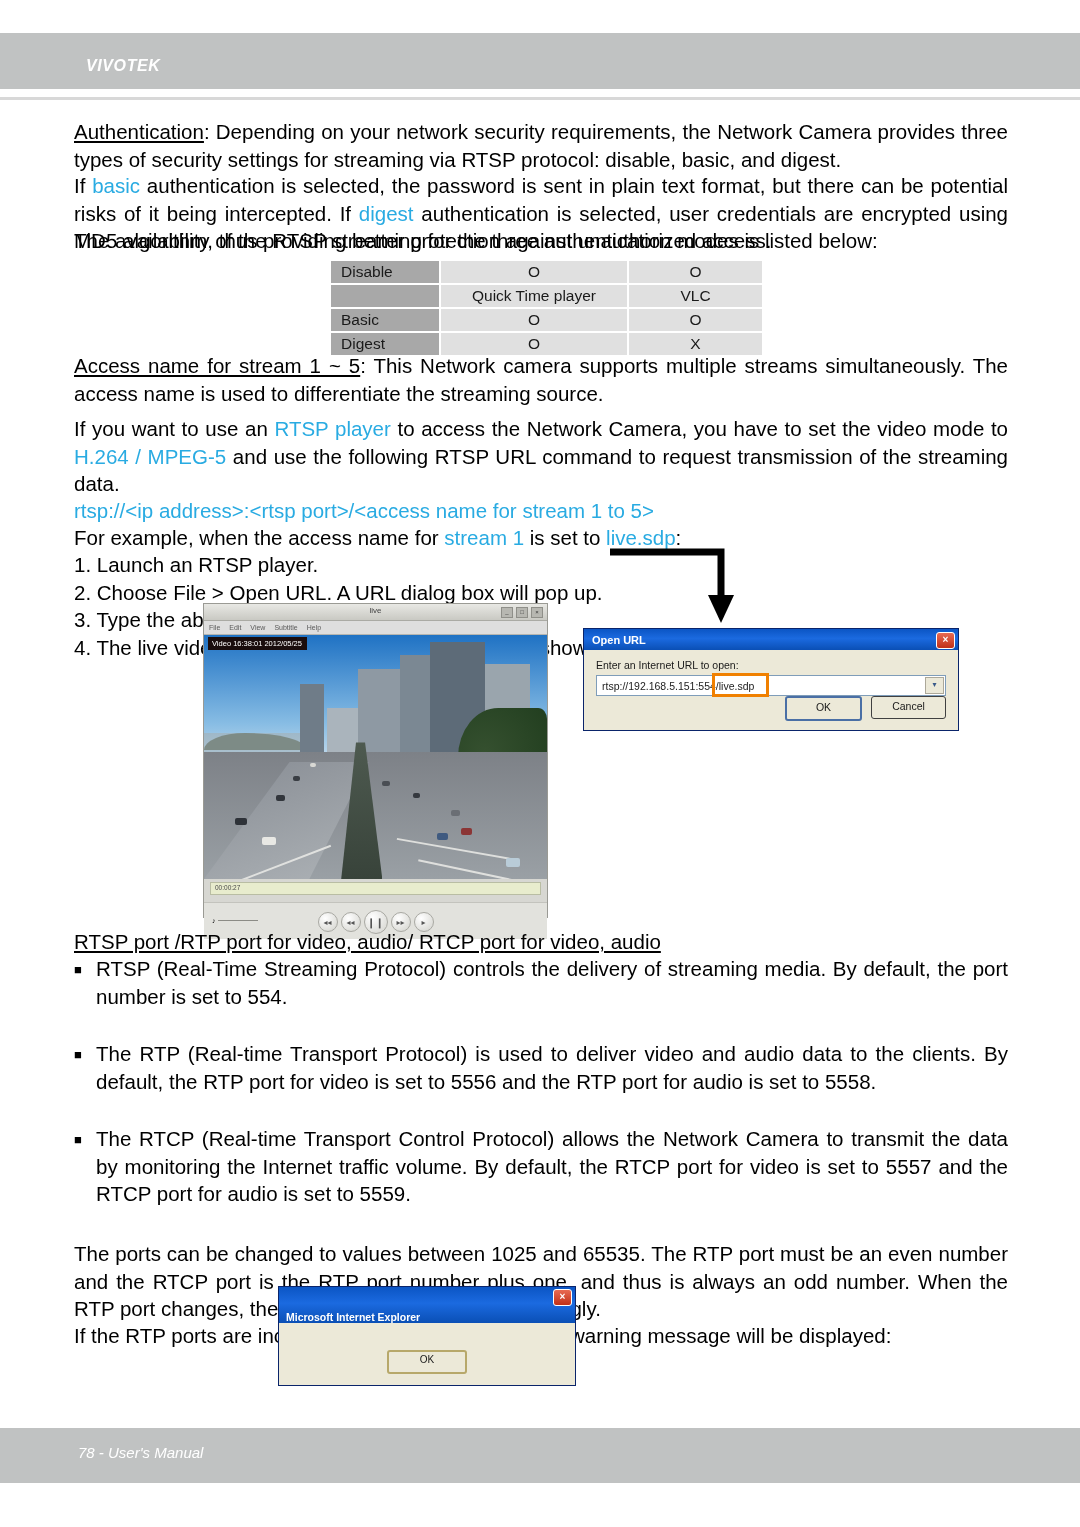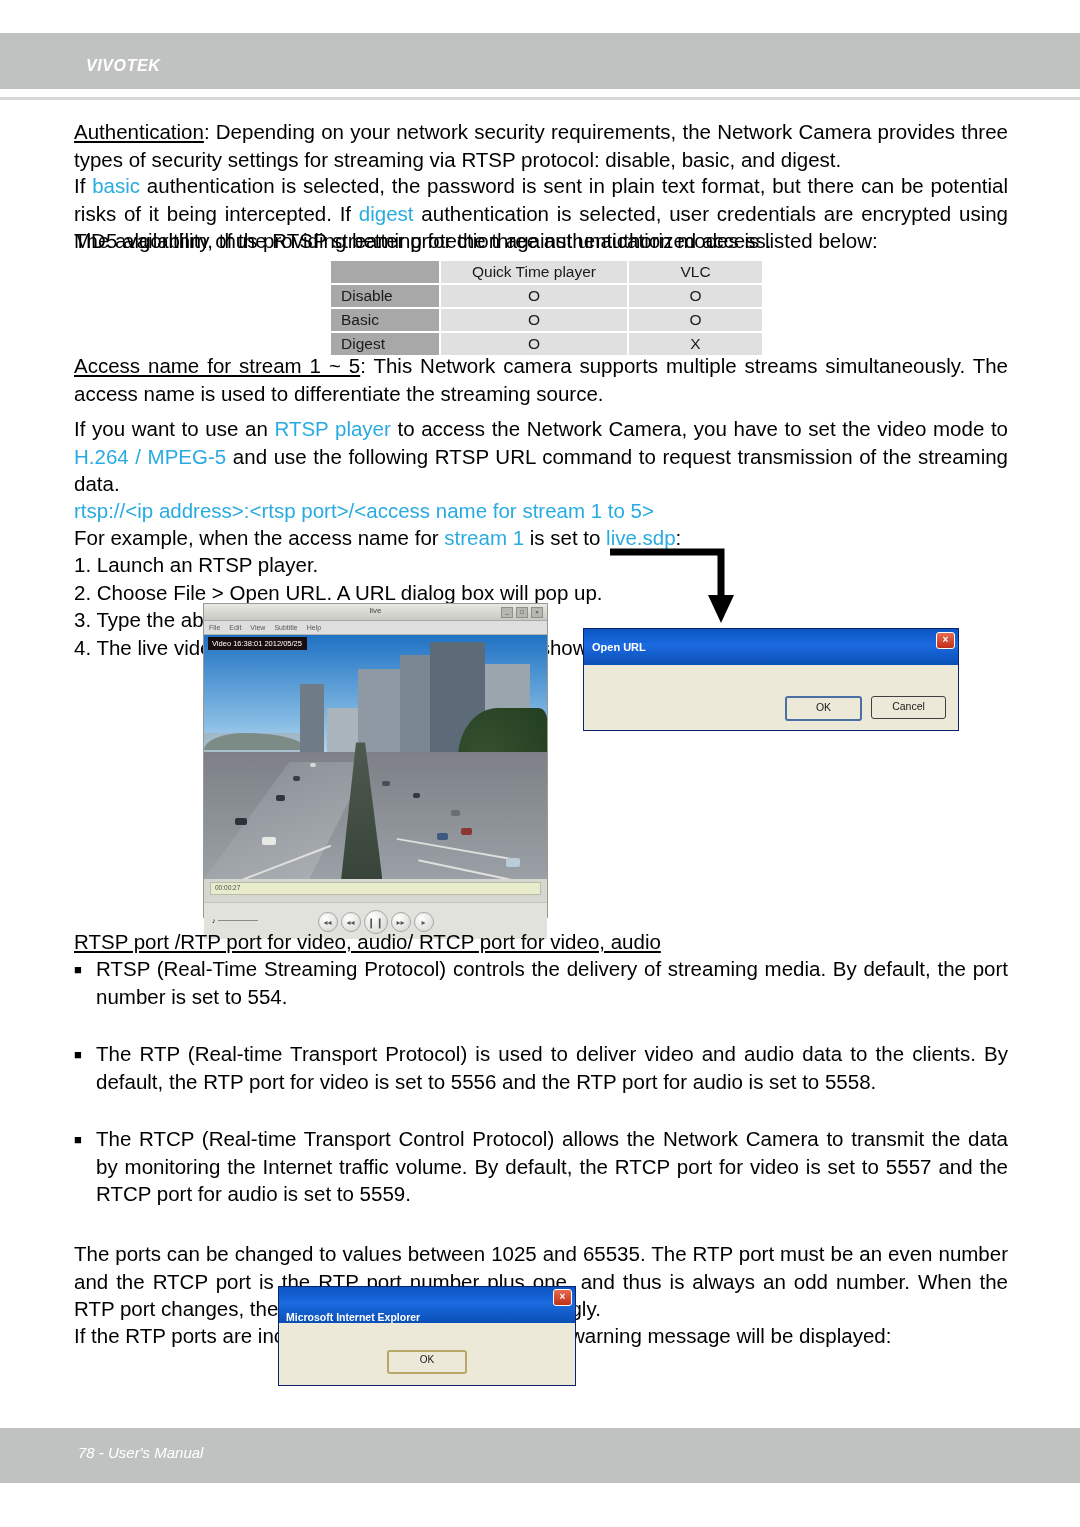--- a/index.html
+++ b/index.html
@@ -309,21 +309,21 @@
   
   .openurl {
     position: absolute;
     left: 583px; top: 628px;
     width: 376px; height: 103px;
     background: #ece9d8;
     border: 1px solid #0a246a;
     box-sizing: border-box;
   }
   .ou-title {
-    height: 36px;
+    height: 21px;
     background: linear-gradient(#0b55c4, #1b6ae0 45%, #0a4fb5);
     display: flex;
     align-items: center;
     padding-left: 8px;
     position: relative;
   }
   .ou-title-text {
     color: #ffffff;
     font-weight: bold;
     font-size: 11px;
@@ -505,28 +505,28 @@
   </p>
 </div>
 
 <div class="content" style="top:227px;">
   <p class="para nojust">The availability of the RTSP streaming for the three authentication modes is listed below:</p>
 </div>
 
 <table class="auth-table">
   <tbody>
       <tr>
+    <td class="rowlbl">Disable</td>
+    <td class="cell">O</td>
+    <td class="cell2">O</td>
+  </tr>
+  <tr>
     <td class="blank"></td>
     <td class="hdr cell">Quick Time player</td>
     <td class="hdr cell2">VLC</td>
-  </tr>
-  <tr>
-    <td class="rowlbl">Disable</td>
-    <td class="cell">O</td>
-    <td class="cell2">O</td>
   </tr>
   <tr>
     <td class="rowlbl">Basic</td>
     <td class="cell">O</td>
     <td class="cell2">O</td>
   </tr>
   <tr>
     <td class="rowlbl">Digest</td>
     <td class="cell">O</td>
     <td class="cell2">X</td>
@@ -634,20 +634,28 @@
       <div class="cbtn">▸</div>
     </div>
   </div>
 </div>
 
 <div class="openurl">
   <div class="ou-title">
     <span class="ou-title-text">Open URL</span>
     <div class="ou-close">×</div>
   </div>
+  <div class="ou-body">
+    <div class="ou-label">Enter an Internet URL to open:</div>
+    <div class="ou-inputrow">
+      <span class="ou-input-text"><span>rtsp://192.168.5.151:554/</span><span class="ou-input-hi">live.sdp</span></span>
+      <div class="ou-hibox"></div>
+      <div class="ou-combo-arrow">▾</div>
+    </div>
+  </div>
   <div class="ou-buttons">
     <div class="ou-btn default">OK</div>
     <div class="ou-btn">Cancel</div>
   </div>
 </div>
 
 <div class="content" style="top:928px;">
   <p class="para nojust u">RTSP port /RTP port for video, audio/ RTCP port for video, audio</p>
 </div>
 

